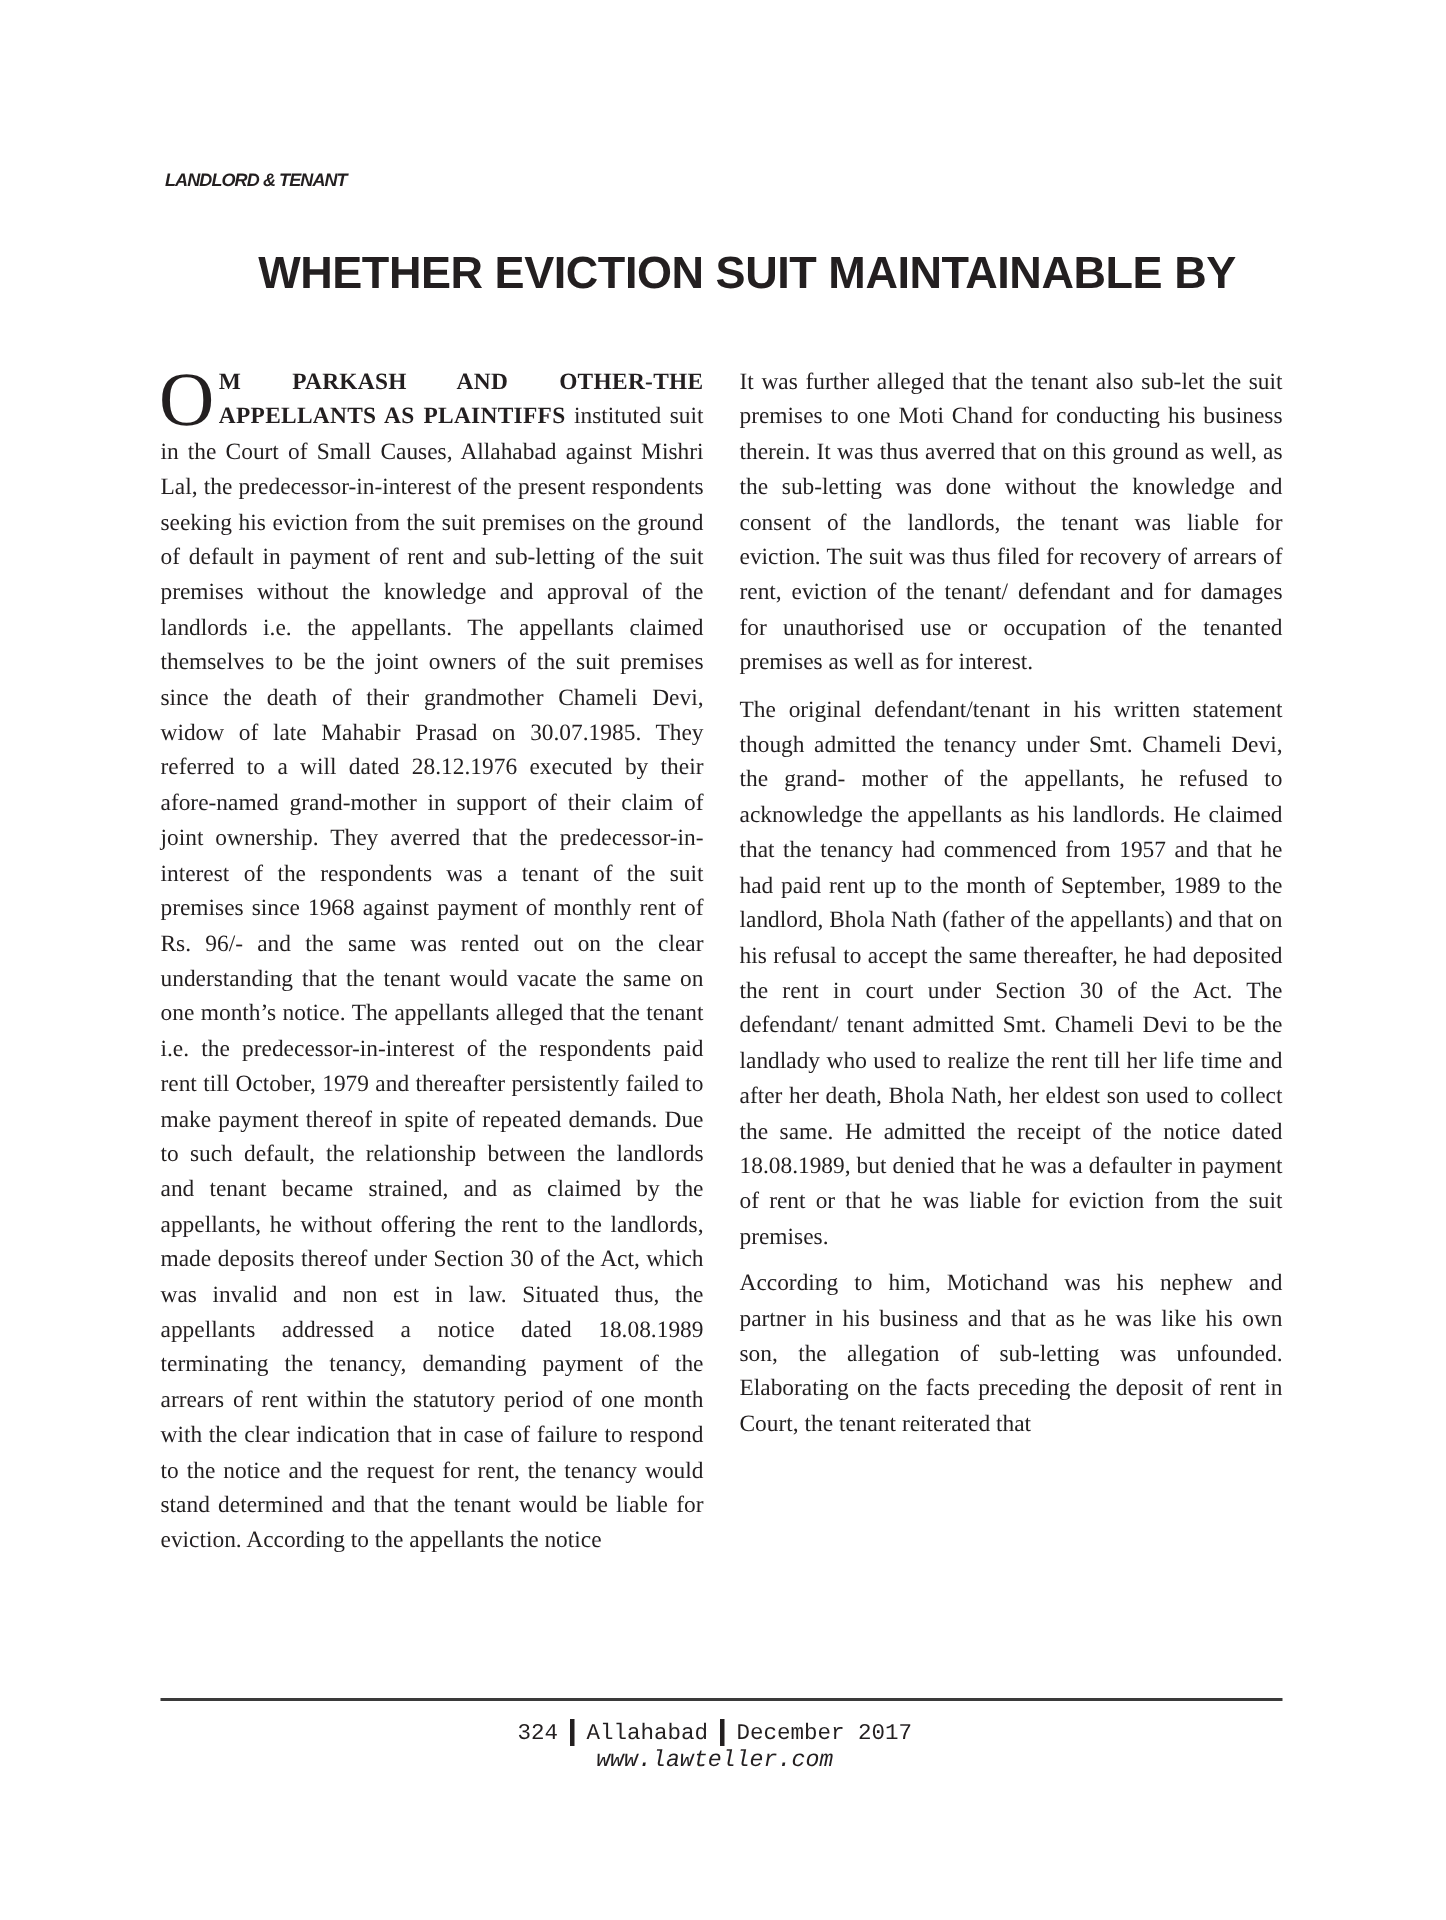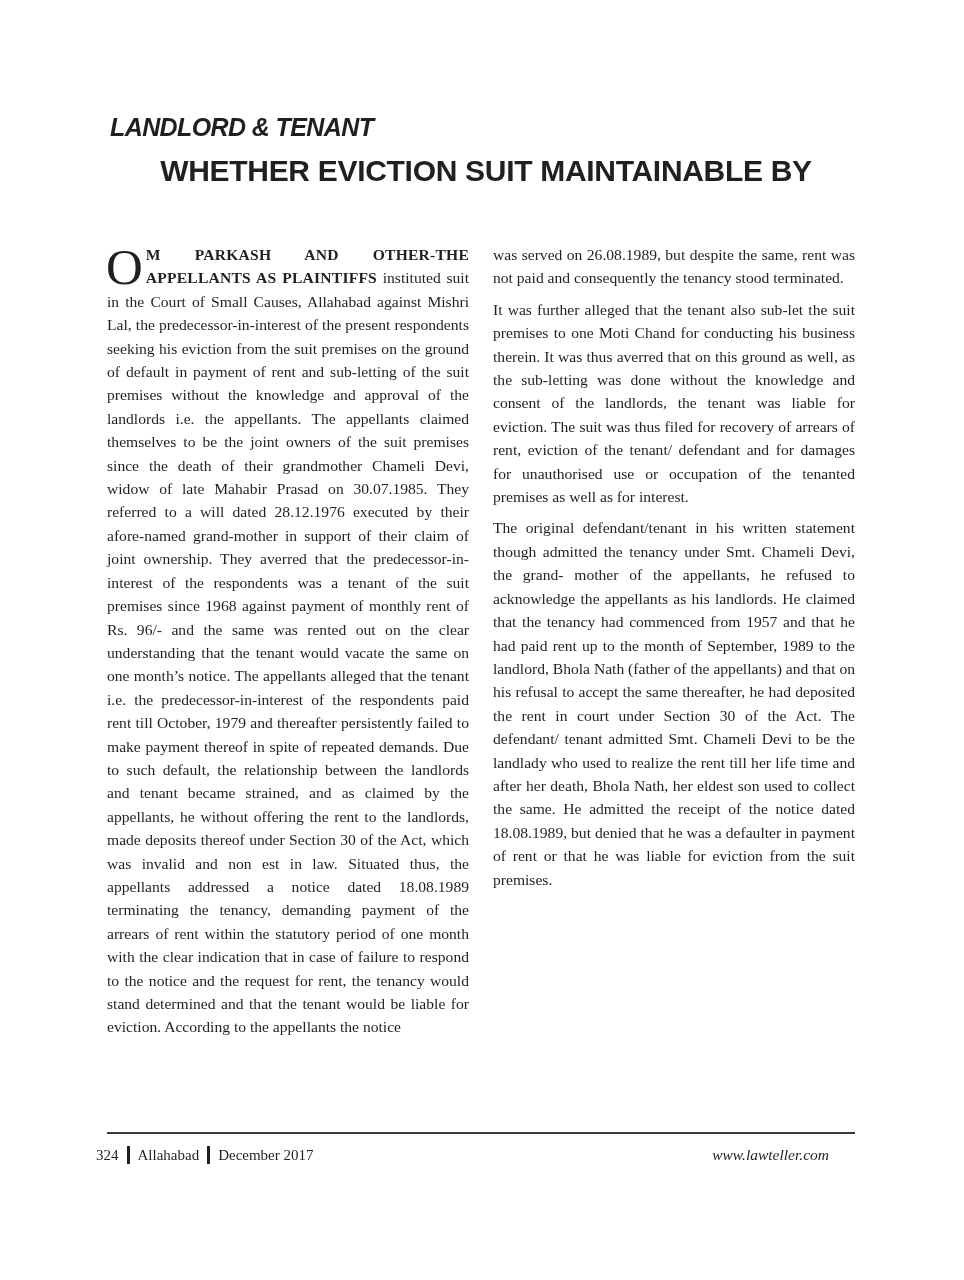--- a/index.html
+++ b/index.html
@@ -14,31 +14,31 @@
       overflow: hidden;
       color: #231f20;
     }
     .section-label {
       position: absolute;
       left: 110px;
       top: 113px;
       font-family: "Liberation Sans", sans-serif;
       font-weight: bold;
       font-style: italic;
-      font-size: 25px;
+      font-size: 12px;
       letter-spacing: -0.6px;
       color: #231f20;
       margin: 0;
     }
     .headline {
       position: absolute;
       left: 100px;
       width: 764px;
       top: 148px;
-      margin: 4px;
+      margin: 16px;
       text-align: center;
       font-family: "Liberation Sans", sans-serif;
       font-weight: bold;
       font-size: 30px;
       line-height: 37px;
       letter-spacing: -0.3px;
       color: #231f20;
     }
     .headline span { display: block; }
     .column {
@@ -71,29 +71,30 @@
     .footer-rule {
       position: absolute;
       left: 107px;
       top: 1132px;
       width: 748px;
       height: 0;
       border-top: 2px solid #3a3a3a;
     }
     .footer {
       position: absolute;
-      left: 96px;
+      left: 110px;
       top: 1146px;
       width: 733px;
-      font-family: Liberation Serif, serif;
+      font-family: Liberation Mono, monospace;
       font-size: 15px;
       color: #231f20;
       display: flex;
       justify-content: space-between;
       align-items: center;
+      flex-direction: column;
     }
     .footer-left {
       display: flex;
       align-items: center;
     }
     .footer-sep {
       display: inline-block;
       width: 3px;
       height: 18px;
       background: #231f20;
@@ -112,23 +113,23 @@
 
 <h1 class="headline">
   <span>WHETHER EVICTION SUIT MAINTAINABLE BY</span>
 </h1>
 
 <div class="column col-left">
   <p><span class="dropcap">O</span><span class="lead-caps">M PARKASH AND OTHER-THE APPELLANTS AS PLAINTIFFS</span><span> instituted suit in the Court of Small Causes, Allahabad against Mishri Lal, the predecessor-in-interest of the present respondents seeking his eviction from the suit premises on the ground of default in payment of rent and sub-letting of the suit premises without the knowledge and approval of the landlords i.e. the appellants. The appellants claimed themselves to be the joint owners of the suit premises since the death of their grandmother Chameli Devi, widow of late Mahabir Prasad on 30.07.1985. They referred to a will dated 28.12.1976 executed by their afore-named grand-mother in support of their claim of joint ownership. They averred that the predecessor-in-interest of the respondents was a tenant of the suit premises since 1968 against payment of monthly rent of Rs. 96/- and the same was rented out on the clear understanding that the tenant would vacate the same on one month’s notice. The appellants alleged that the tenant i.e. the predecessor-in-interest of the respondents paid rent till October, 1979 and thereafter persistently failed to make payment thereof in spite of repeated demands. Due to such default, the relationship between the landlords and tenant became strained, and as claimed by the appellants, he without offering the rent to the landlords, made deposits thereof under Section 30 of the Act, which was invalid and non est in law. Situated thus, the appellants addressed a notice dated 18.08.1989 terminating the tenancy, demanding payment of the arrears of rent within the statutory period of one month with the clear indication that in case of failure to respond to the notice and the request for rent, the tenancy would stand determined and that the tenant would be liable for eviction. According to the appellants the notice</span></p>
 </div>
 
 <div class="column col-right">
-  <p>was served on 26.08.1989, but despite the same, rent was not paid and consequently the tenancy stood terminated.</p>
   <p>It was further alleged that the tenant also sub-let the suit premises to one Moti Chand for conducting his business therein. It was thus averred that on this ground as well, as the sub-letting was done without the knowledge and consent of the landlords, the tenant was liable for eviction. The suit was thus filed for recovery of arrears of rent, eviction of the tenant/ defendant and for damages for unauthorised use or occupation of the tenanted premises as well as for interest.</p>
   <p>The original defendant/tenant in his written statement though admitted the tenancy under Smt. Chameli Devi, the grand- mother of the appellants, he refused to acknowledge the appellants as his landlords. He claimed that the tenancy had commenced from 1957 and that he had paid rent up to the month of September, 1989 to the landlord, Bhola Nath (father of the appellants) and that on his refusal to accept the same thereafter, he had deposited the rent in court under Section 30 of the Act. The defendant/ tenant admitted Smt. Chameli Devi to be the landlady who used to realize the rent till her life time and after her death, Bhola Nath, her eldest son used to collect the same. He admitted the receipt of the notice dated 18.08.1989, but denied that he was a defaulter in payment of rent or that he was liable for eviction from the suit premises.</p>
+  <p>According to him, Motichand was his nephew and partner in his business and that as he was like his own son, the allegation of sub-letting was unfounded. Elaborating on the facts preceding the deposit of rent in Court, the tenant reiterated that</p>
 </div>
 
 <div class="footer-rule"></div>
 
 <div class="footer">
   <div class="footer-left">
     <span>324</span>
     <span class="footer-sep"></span>
     <span>Allahabad</span>
     <span class="footer-sep"></span>

